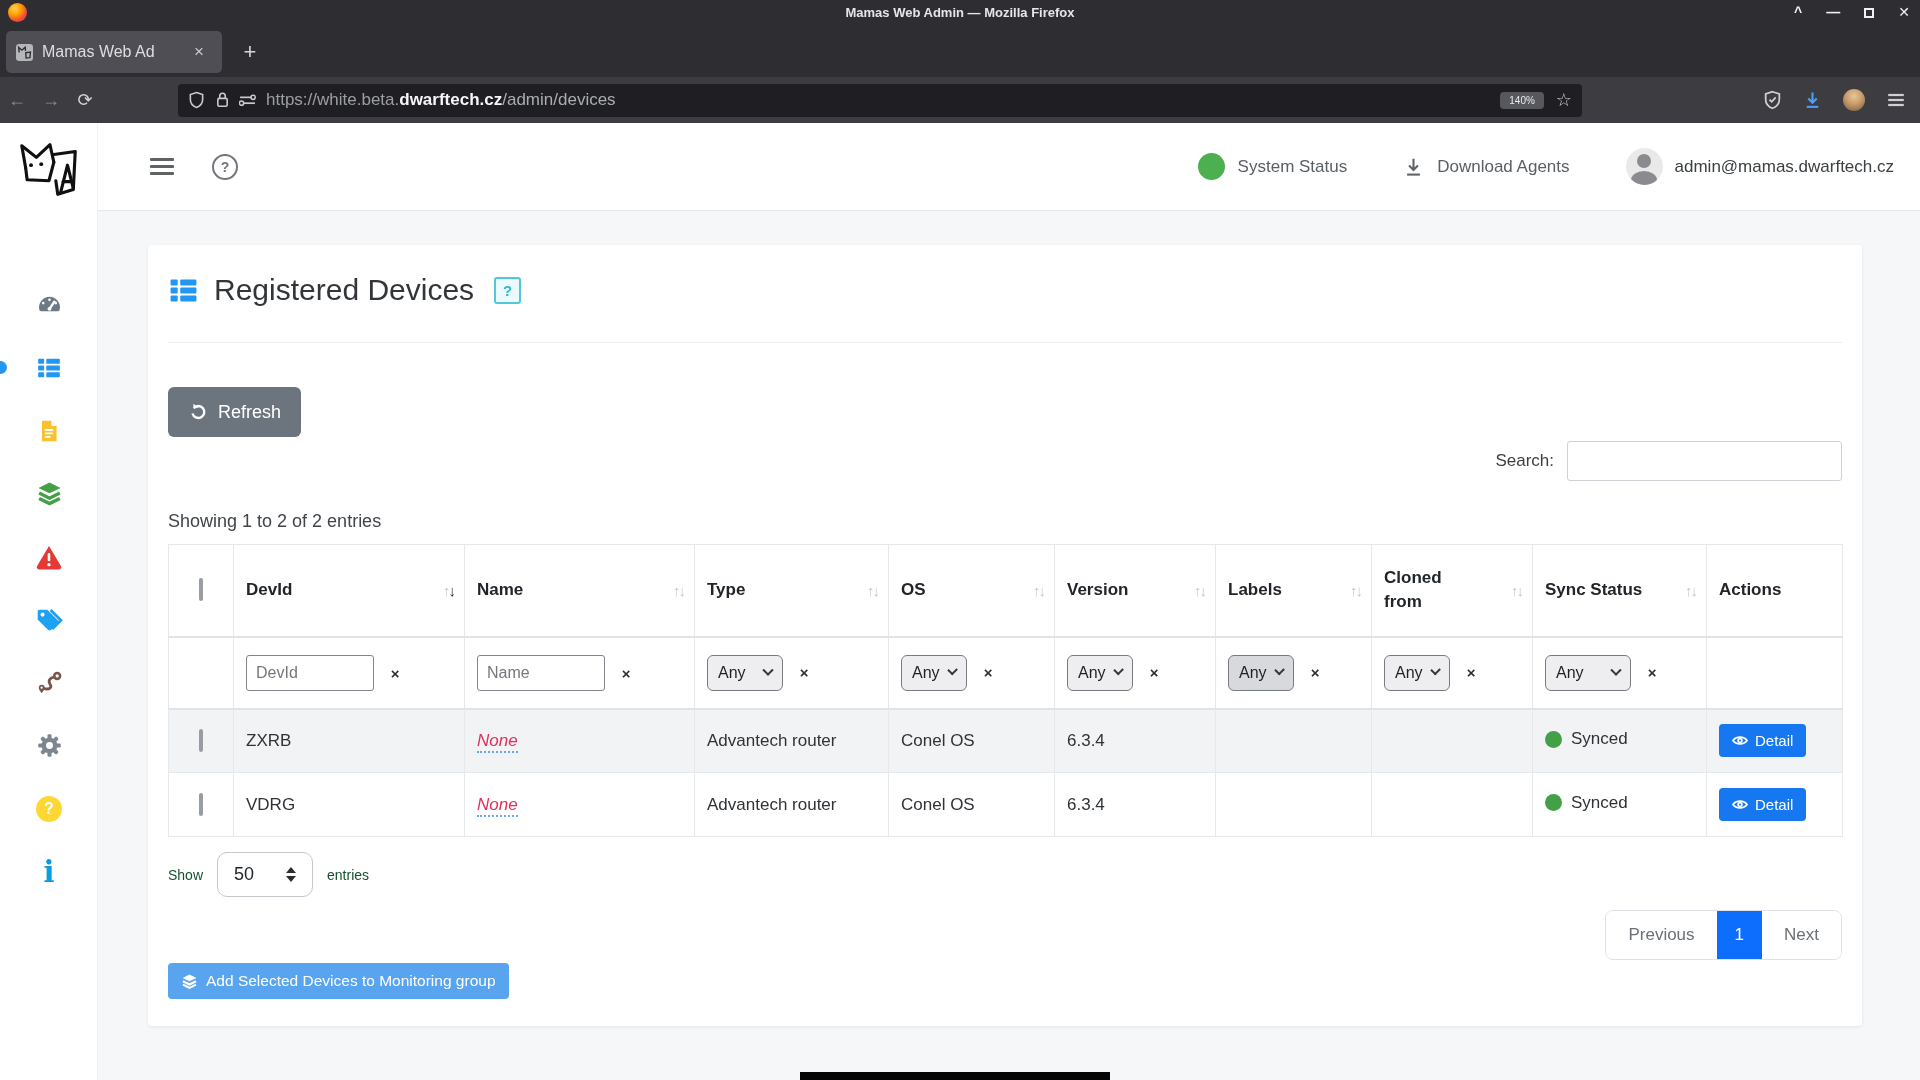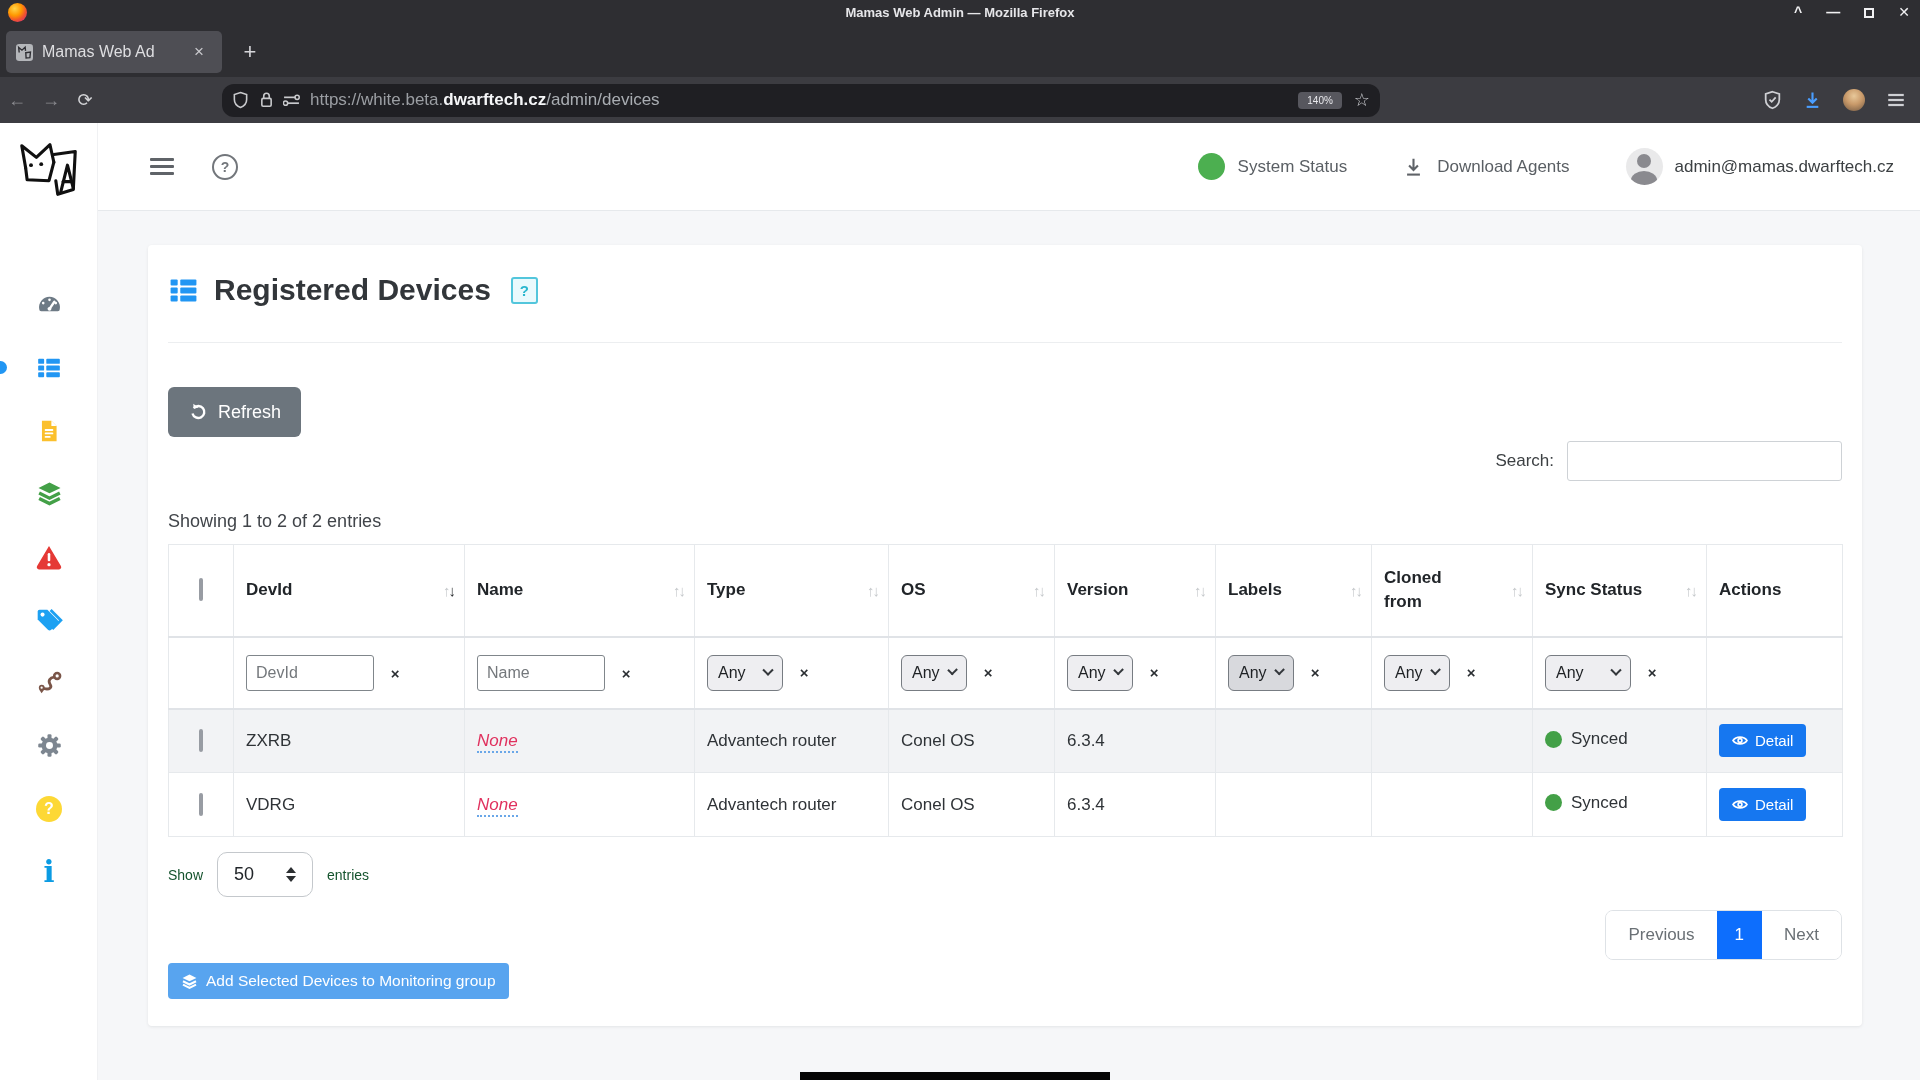--- a/index.html
+++ b/index.html
@@ -20,21 +20,21 @@
     display:flex; align-items:center; padding:0 10px; overflow:hidden; }
   .tab-label { color:#dedee1; font-size:16px; margin-left:9px; white-space:nowrap; overflow:hidden; width:150px; position:relative; }
   .tab-fade { position:absolute; right:28px; top:6px; width:34px; height:30px;
     background:linear-gradient(90deg, rgba(78,78,84,0), #4e4e54 80%); }
   .tab-close { color:#c9c9cd; font-size:17px; margin-left:2px; }
   .newtab { position:absolute; left:236px; top:14px; color:#d6d6da; font-size:22px; line-height:24px; width:28px; text-align:center; border-radius:4px; }
 
   .toolbar { position:absolute; left:0; top:77px; width:1920px; height:46px; background:#3c3c41; z-index:50;
     display:flex; align-items:center; }
   .nav-ic { width:34px; text-align:center; font-size:18px; }
-  .urlbar { margin-left:120px; width:1158px; height:33px; background:#1f1f23; border-radius:12px;
+  .urlbar { margin-left:76px; width:1404px; height:33px; background:#1f1f23; border-radius:4px;
     display:flex; align-items:center; padding:0 10px; }
   .urlbar svg { flex:none; }
   .url-text { margin-left:10px; font-size:17px; white-space:nowrap; }
   .url-dim { color:#9b9ea3; } .url-dom { color:#f5f6f8; font-weight:600; } .url-path { color:#a9adb2; }
   .zoom-badge { margin-left:auto; background:#57575e; color:#e9e9ed; font-size:10px; padding:3px 9px; border-radius:4px; }
   .star { color:#cfd0d4; font-size:18px; margin-left:12px; }
   .tb-icons { margin-left:auto; display:flex; align-items:center; gap:21px; padding-right:14px; }
   .avatar-sm { width:22px; height:22px; border-radius:50%;
     background:radial-gradient(circle at 50% 32%, #e8c89a 0%, #c99a6a 45%, #6f5742 100%); }
 
@@ -62,21 +62,21 @@
   .avatar-lg { width:37px; height:37px; border-radius:50%; background:#e9e9ea; position:relative; overflow:hidden; }
   .avatar-lg .hd { position:absolute; left:11.5px; top:6px; width:14px; height:14px; border-radius:50%; background:#8a8a8f; }
   .avatar-lg .bd { position:absolute; left:5.5px; top:23px; width:26px; height:18px; border-radius:50%; background:#8a8a8f; }
   .email { font-size:17px; color:#3c4043; margin-left:12px; }
 
   
   .content { position:absolute; left:98px; right:0; top:211px; bottom:0; background:#f6f7f9; }
   .card { position:relative; margin:34px 0 0 50px; width:1714px; height:781px; background:#fff; border-radius:4px;
     box-shadow:0 1px 3px rgba(60,64,67,.10); padding:0 20px; overflow:hidden; }
   .title-row { display:flex; align-items:center; margin-top:23px; height:44px; }
-  .page-title { font-size:30px; font-weight:700; color:#32363a; margin-left:15px; }
+  .page-title { font-size:30px; font-weight:400; color:#32363a; margin-left:15px; }
   .title-help { width:27px; height:27px; border:2px solid #53c6dc; background:#eafafd; color:#2ab7cf; border-radius:3px;
     font-size:15px; font-weight:700; display:flex; align-items:center; justify-content:center; margin-left:20px; }
   .divider { height:1px; background:#eceef0; margin-top:30px; }
 
   .tools { position:relative; height:94px; margin-top:44px; }
   .btn-refresh { position:absolute; left:0; top:0; height:50px; background:#6c757d; border:none; border-radius:6px;
     color:#fff; font-size:18px; padding:0 20px; display:flex; align-items:center; gap:10px;
     font-family:inherit; }
   .search-box { position:absolute; right:0; bottom:0; display:flex; align-items:center; gap:13px; }
   .search-box label { font-size:17px; color:#3c4043; }

